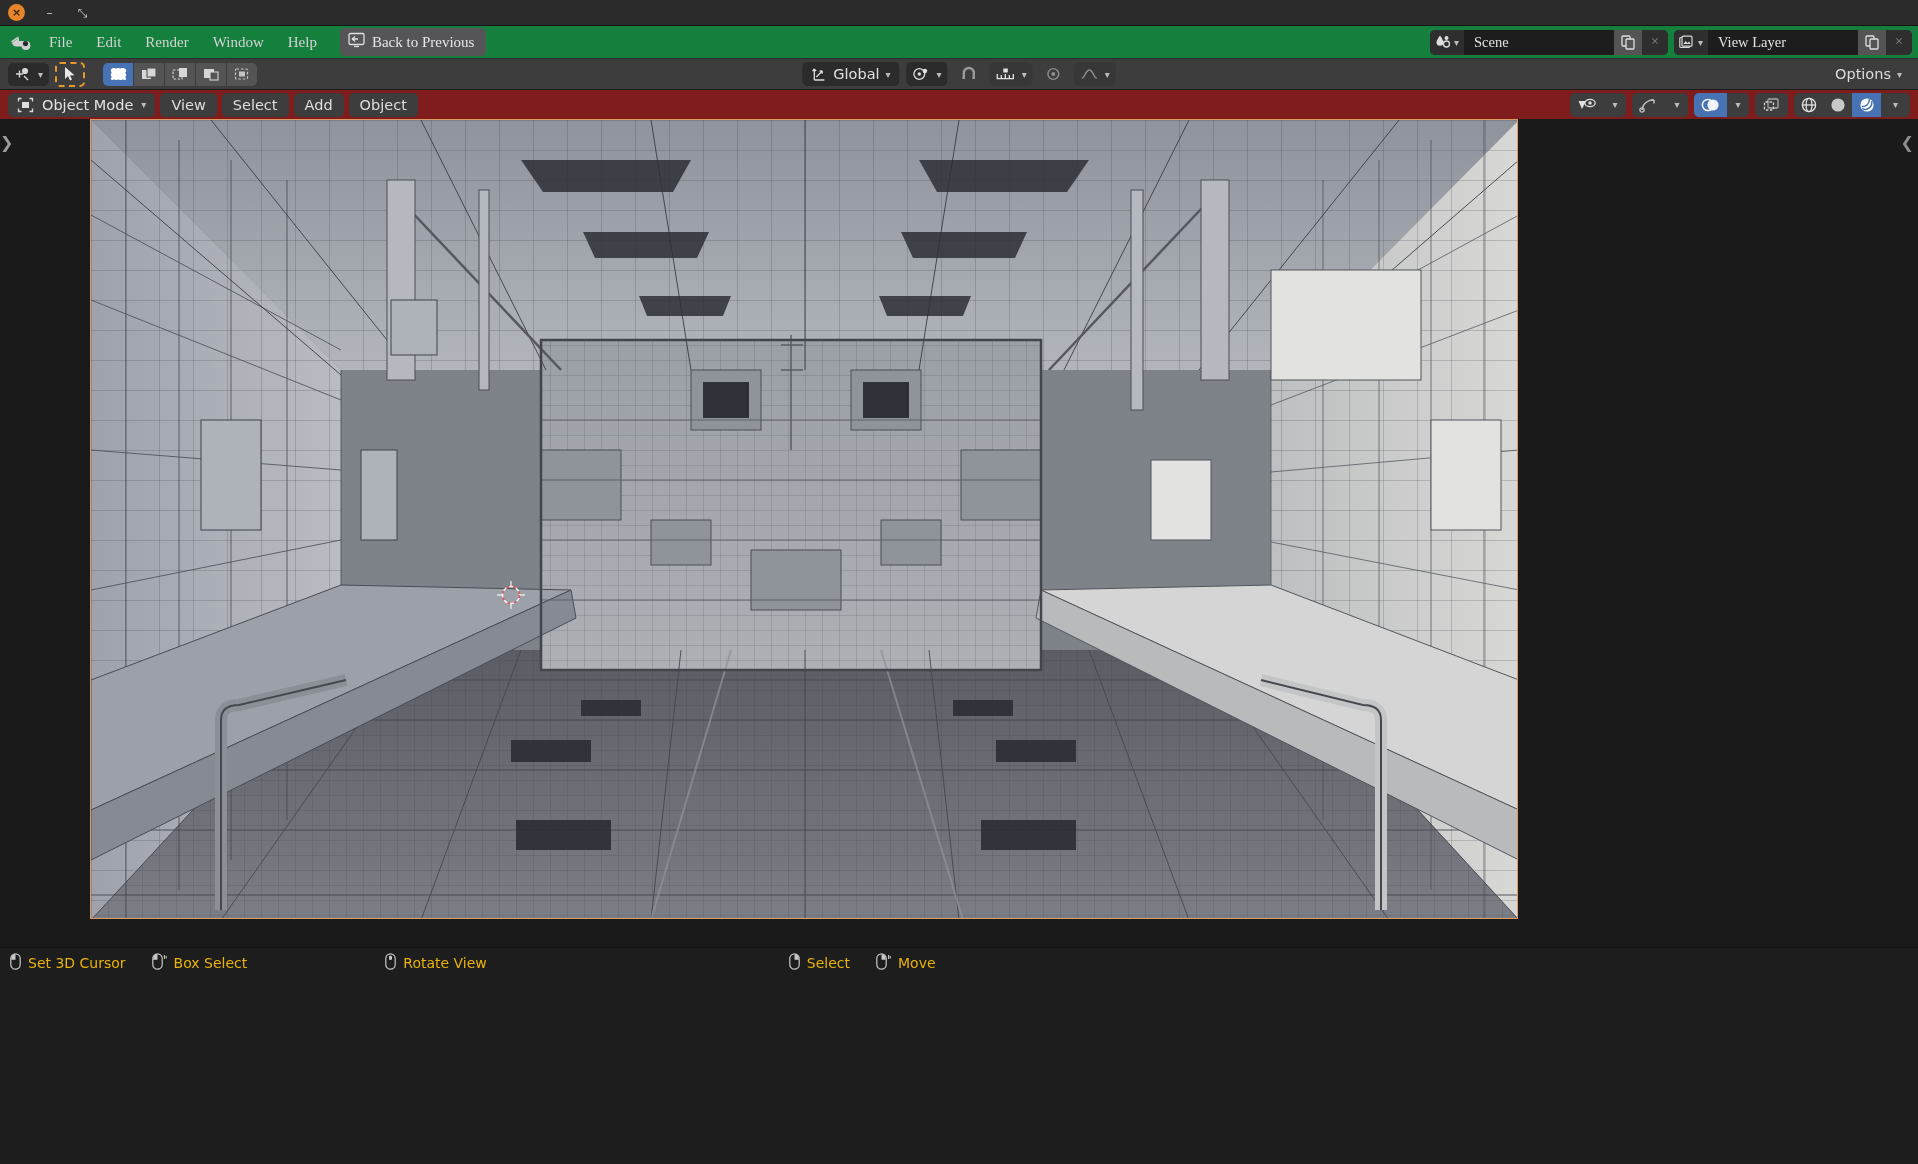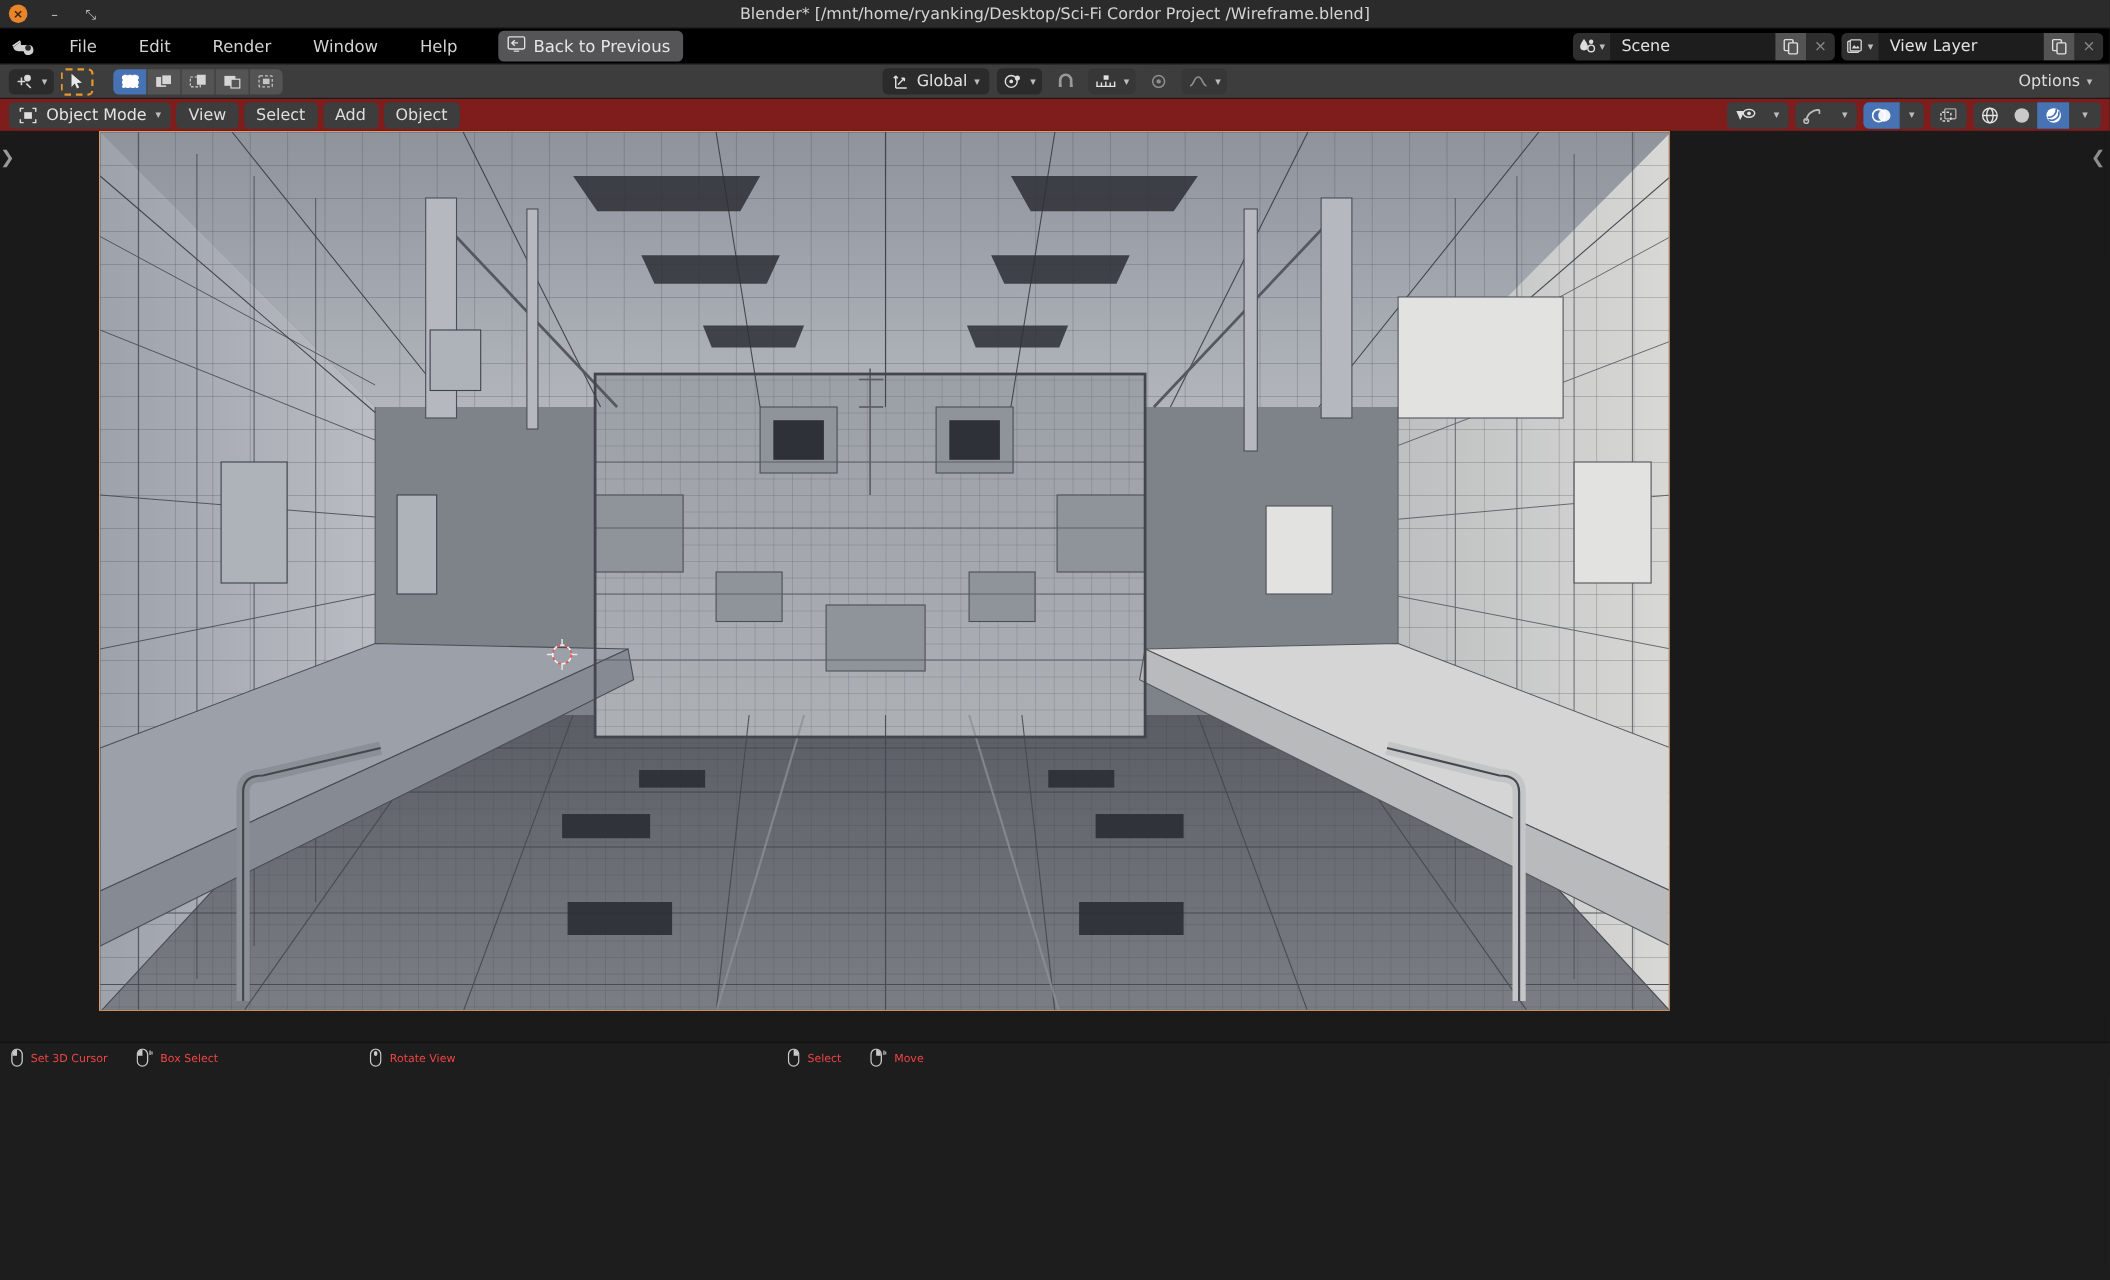--- a/index.html
+++ b/index.html
@@ -20,22 +20,22 @@
   .wb { width: 17px; height: 17px; display: flex; align-items:center; justify-content:center;
         color: #c8c8c8; font-size: 12px; line-height: 1; }
   .wb.close { background: #e6852a; border-radius: 50%; color: #3a2205; font-size: 11px; font-weight: bold; width:17px; height:17px;}
   .title-text {
     position: absolute; left: 0; right: 0; text-align: center;
     color: #d4d4d4; font-size: 14.5px; pointer-events: none;
   }
 
   
   .topbar {
-    height: 32px; background: #000000; display: flex; align-items: center;
-    padding: 0 6px; gap: 16px; position: relative;
+    height: 32px; background: #15803d; display: flex; align-items: center;
+    padding: 0 6px; gap: 2px; position: relative; font-family: Liberation Serif, serif;
   }
   .blender-logo { width: 30px; height: 26px; display:flex; align-items:center; justify-content:center; }
   .menu-item {
     color: #d3d3d3; font-size: 15px; padding: 4px 11px; border-radius: 4px;
     white-space: nowrap;
   }
   .back-prev {
     display: flex; align-items: center; gap: 7px; background: #555557;
     border-radius: 5px; padding: 4px 12px 4px 8px; margin-left: 10px;
     color: #e6e6e6; font-size: 15px;
@@ -151,39 +151,38 @@
   }
   .cursor3d {
     position:absolute; left: 497px; top: 462px; width: 28px; height: 28px; z-index: 25;
   }
 
   
   .statusbar {
     height: 30px; background: #1d1d1d; display:flex; align-items:center;
     padding: 0 10px; position:relative; border-top:1px solid #101010;
   }
-  .sb-item { display:flex; align-items:center; gap:7px; color:#ef4444; font-size:10px;justify-content:space-between; }
+  .sb-item { display:flex; align-items:center; gap:7px; color:#eab308; font-size:14px;justify-content:space-between; }
   .sb-group { display:flex; align-items:center; gap: 26px; }
   .sb-stats {
     position:absolute; right: 0px; color:#c2c2c2; font-size:14px;
     white-space: nowrap; overflow:hidden; padding-right: 4px;
   }
   .spacer-lg { width: 86px; }
   .spacer-xl { width: 250px; }
 </style>
 </head>
 <body>
 
 <div class="titlebar">
   <div class="win-btns">
     <div class="wb close">×</div>
     <div class="wb">–</div>
     <div class="wb">⤡</div>
   </div>
-  <div class="title-text">Blender* [/mnt/home/ryanking/Desktop/Sci-Fi Cordor Project /Wireframe.blend]</div>
 </div>
 
 <div class="topbar">
   <div class="blender-logo">
     <svg width="22" height="20" viewBox="0 0 22 20">
       <path d="M2 11 L9 6 L9 9 L16 9 A4.5 4.5 0 1 1 11.5 14.5 L7 14.5 A5 5 0 0 1 2 11 Z" fill="#d0d0d0"></path>
       <circle cx="15.5" cy="11.5" r="2.6" fill="#2b2b2b"></circle>
       <path d="M1.5 10 L8.5 5.2" stroke="#d0d0d0" stroke-width="1.6" fill="none"></path>
     </svg>
   </div>

